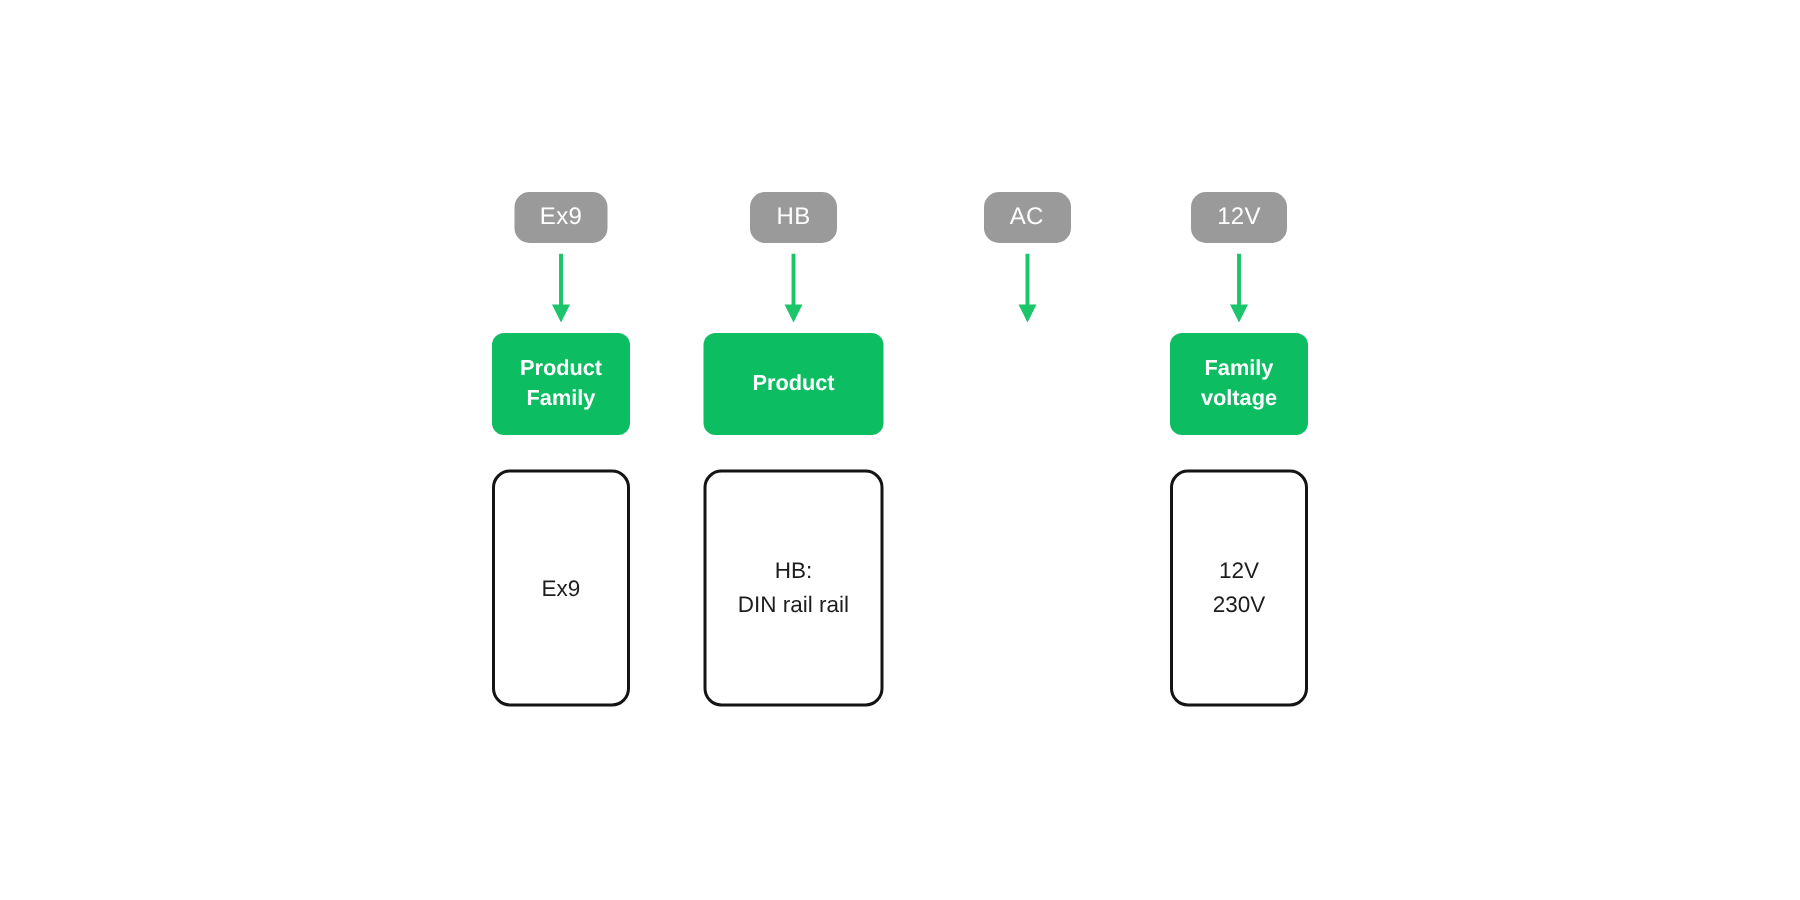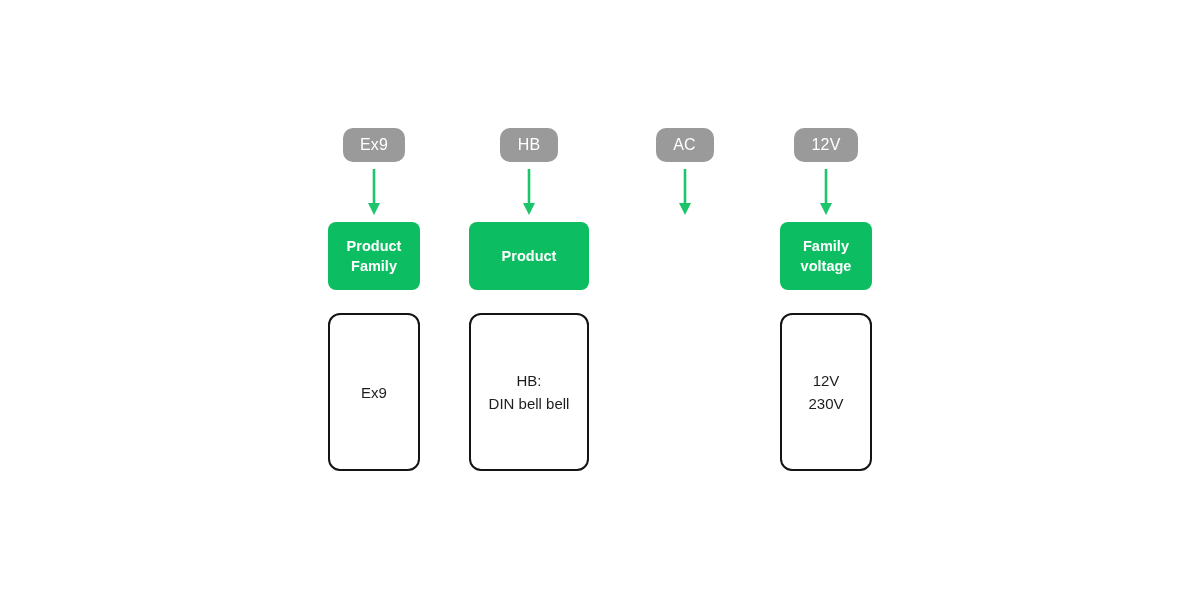--- a/index.html
+++ b/index.html
@@ -126,21 +126,21 @@
         <svg width="14" height="46" viewBox="0 0 14 46" aria-hidden="true">
           <line x1="7" y1="0" x2="7" y2="35"></line>
           <polygon points="1,34 13,34 7,46"></polygon>
         </svg>
       </div>
       <div class="category">
         <span>Product</span>
       </div>
       <div class="desc">
         <span>HB:
-DIN bell bell</span>
+DIN rail rail</span>
       </div>
     </div>
 
     <div class="column col-2">
       <div class="badge">
         <span>AC</span>
       </div>
       <div class="arrow">
         <svg width="14" height="46" viewBox="0 0 14 46" aria-hidden="true">
           <line x1="7" y1="0" x2="7" y2="35"></line>

